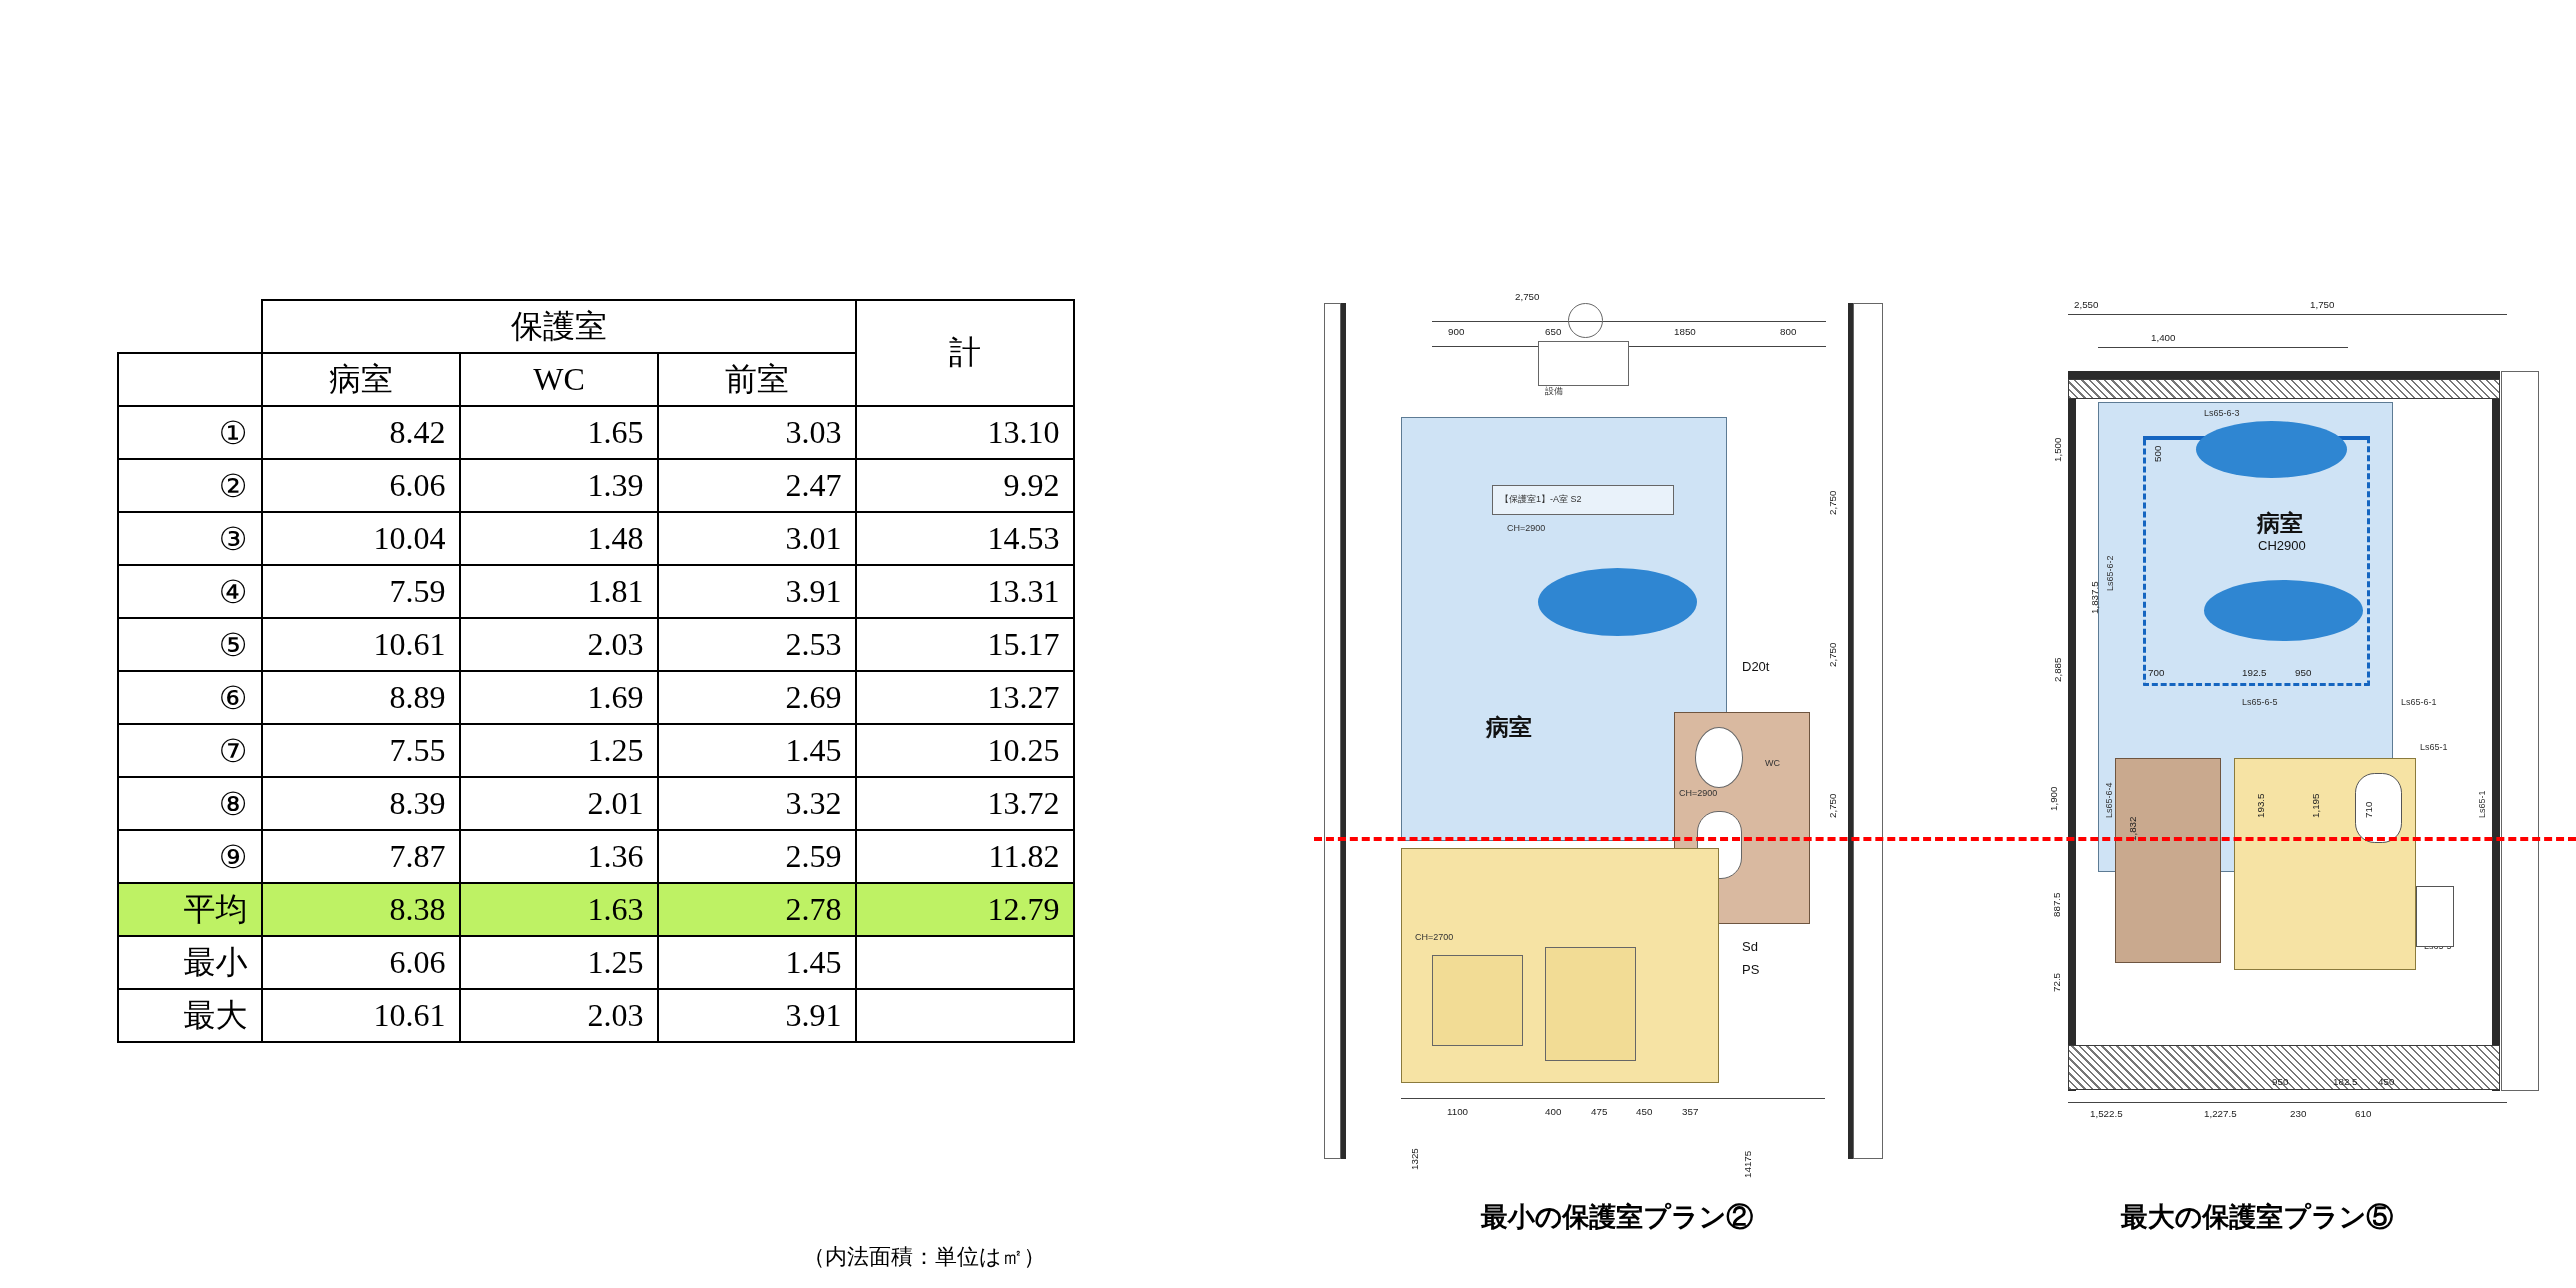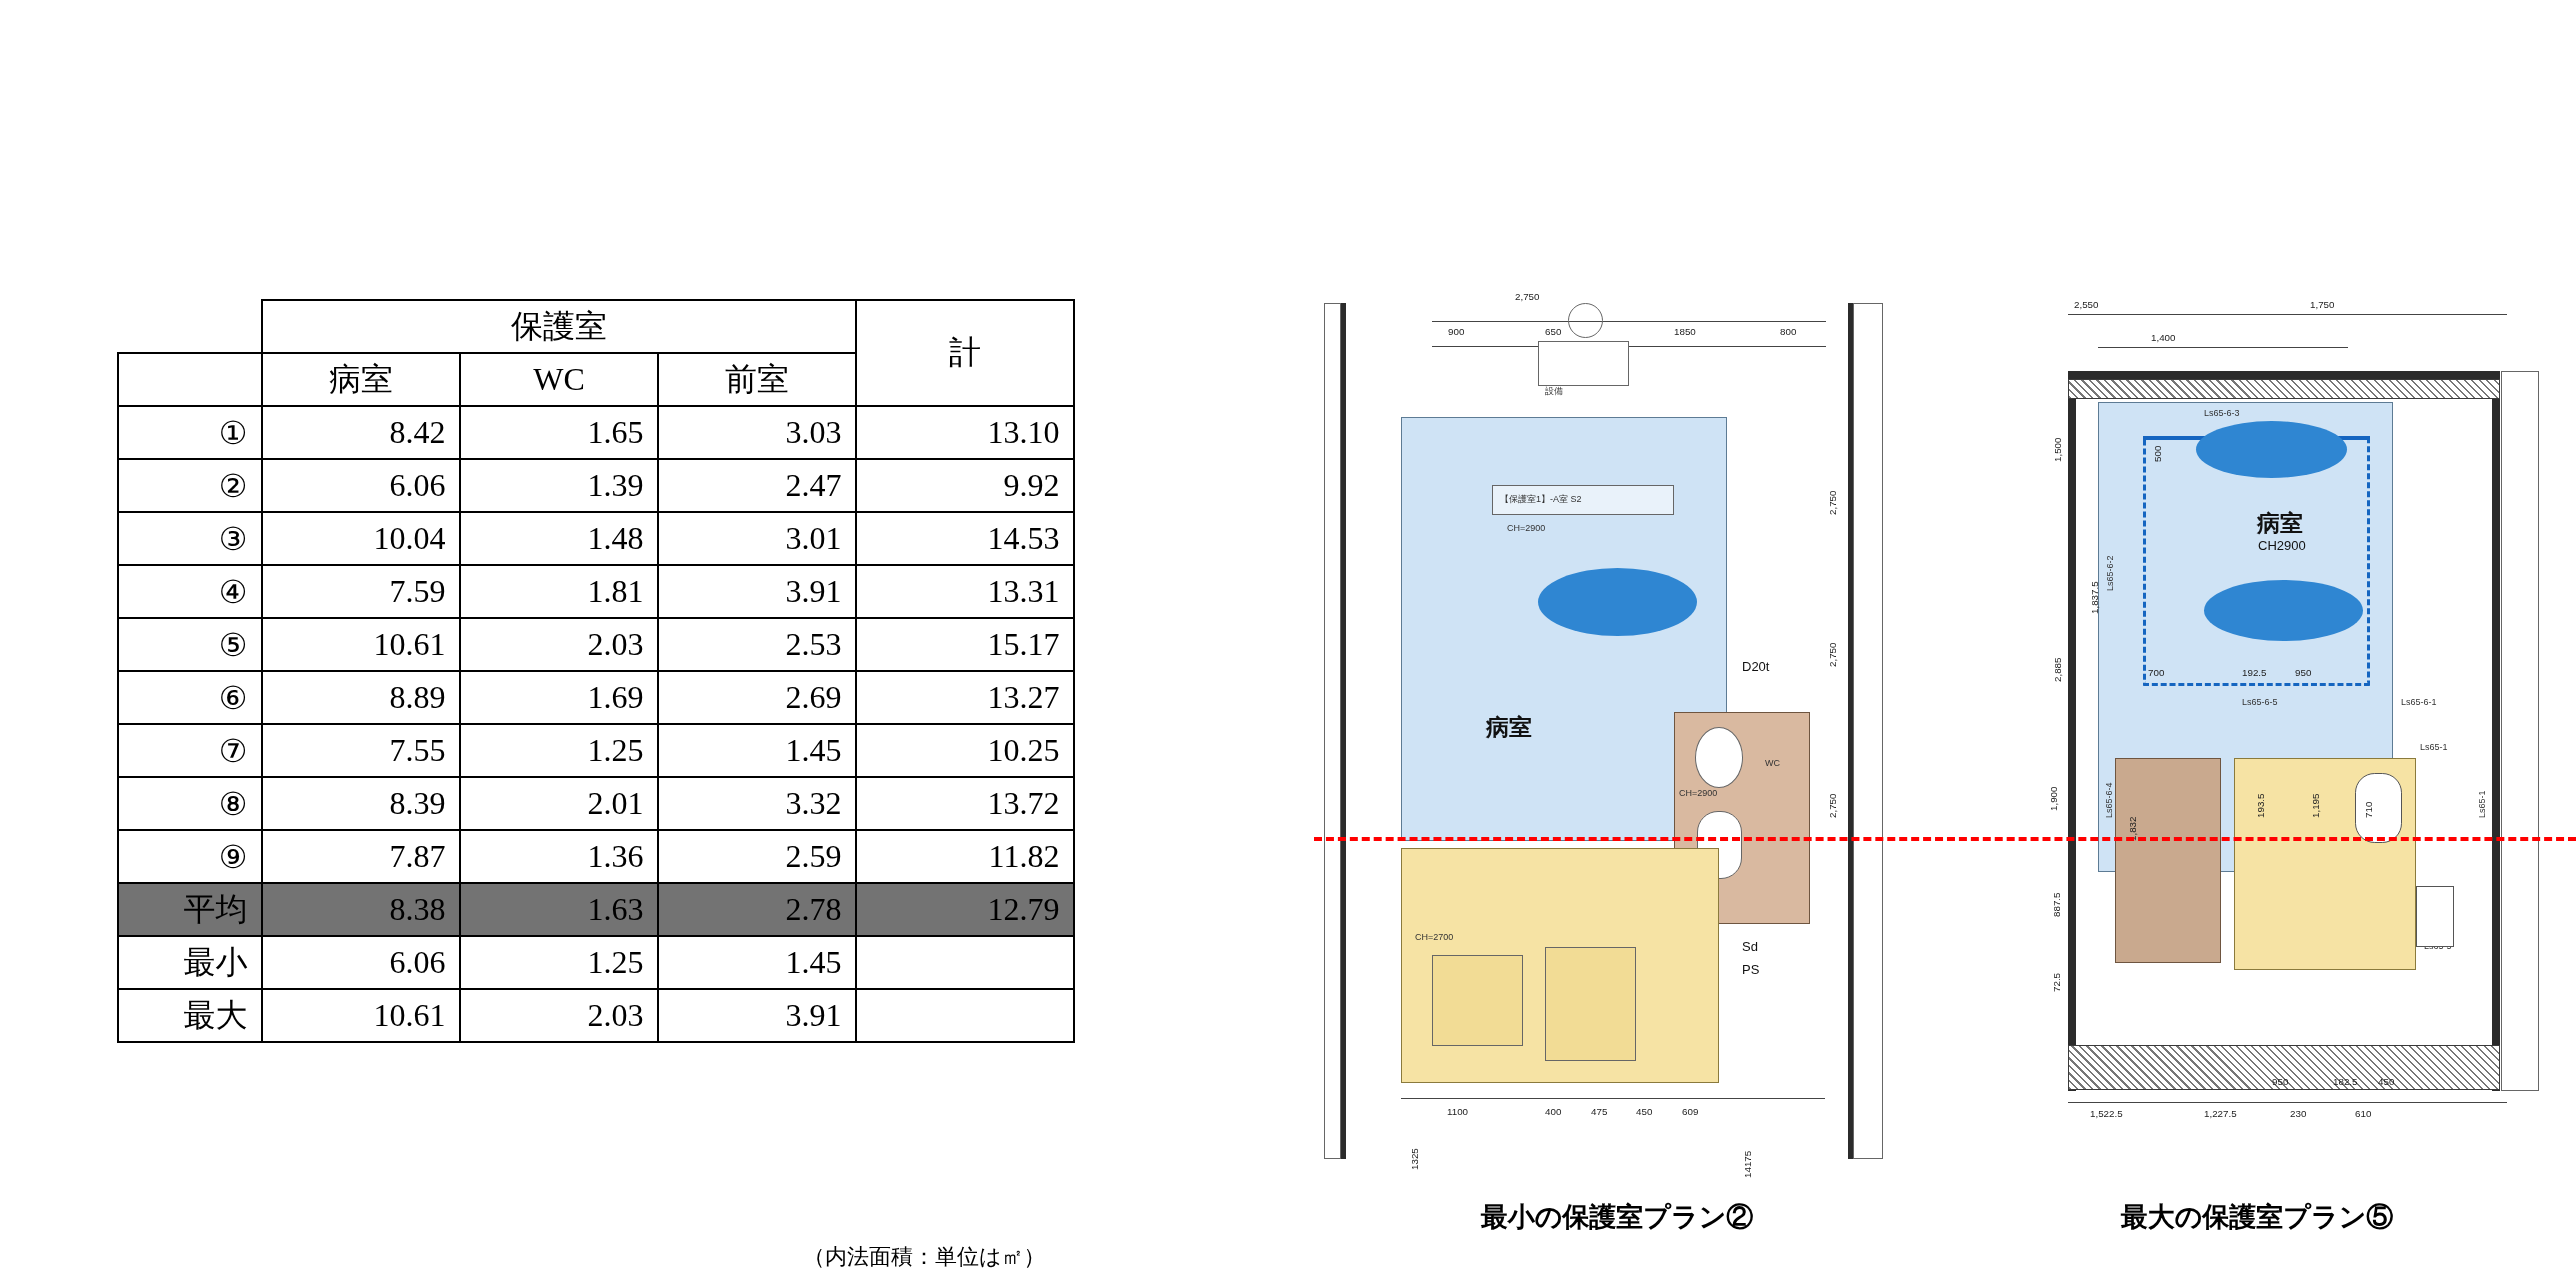--- a/index.html
+++ b/index.html
@@ -53,21 +53,21 @@
     padding: 0 13.6px;
     font-weight: normal;
     text-align: right;
     vertical-align: middle;
   }
   table.data th { text-align: center; }
   td.idx, th.idx { text-align: center; width: 144px; }
   td.num { width: 198px; }
   td.sum { width: 218px; }
   th.grp { text-align: center; }
-  tr.avg td, tr.avg th { background: #737373; }
+  tr.avg td, tr.avg th { background: #bef264; }
   td.blank { background: #ffffff; }
   .corner { border-left: none !important; border-top: none !important; }
   .note {
     position: absolute;
     left: 803px; top: 1242px;
     font-size: 22px;
     white-space: nowrap;
   }
 
   
@@ -302,21 +302,21 @@
 
       <div class="dim dimv" style="left:509px; top:227px;">2,750</div>
       <div class="dim dimv" style="left:509px; top:379px;">2,750</div>
       <div class="dim dimv" style="left:509px; top:530px;">2,750</div>
 
       <div class="tline" style="left:83px; top:810px; width:424px;"></div>
       <div class="dim" style="left:129px; top:818px;">1100</div>
       <div class="dim" style="left:227px; top:818px;">400</div>
       <div class="dim" style="left:273px; top:818px;">475</div>
       <div class="dim" style="left:318px; top:818px;">450</div>
-      <div class="dim" style="left:364px; top:818px;">609</div>
+      <div class="dim" style="left:364px; top:818px;">357</div>
       <div class="dim dimv" style="left:91px; top:882px;">1325</div>
       <div class="dim dimv" style="left:424px; top:890px;">14175</div>
 
       <div class="plan-caption">最小の保護室プラン②</div>
     </div>
 
     <div class="plan" id="plan-max">
 
       <div class="wall" style="left:114px; top:83px; width:432px; height:7.6px;"></div>
       <div class="wall" style="left:114px; top:83px; width:7.6px; height:720px;"></div>

